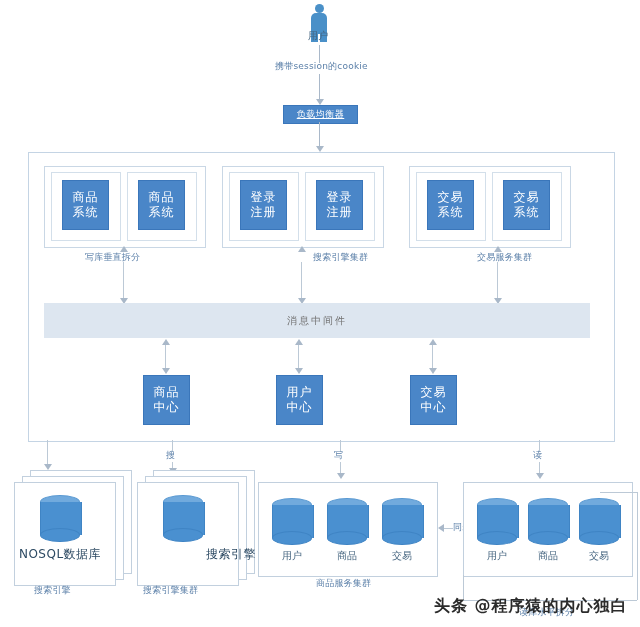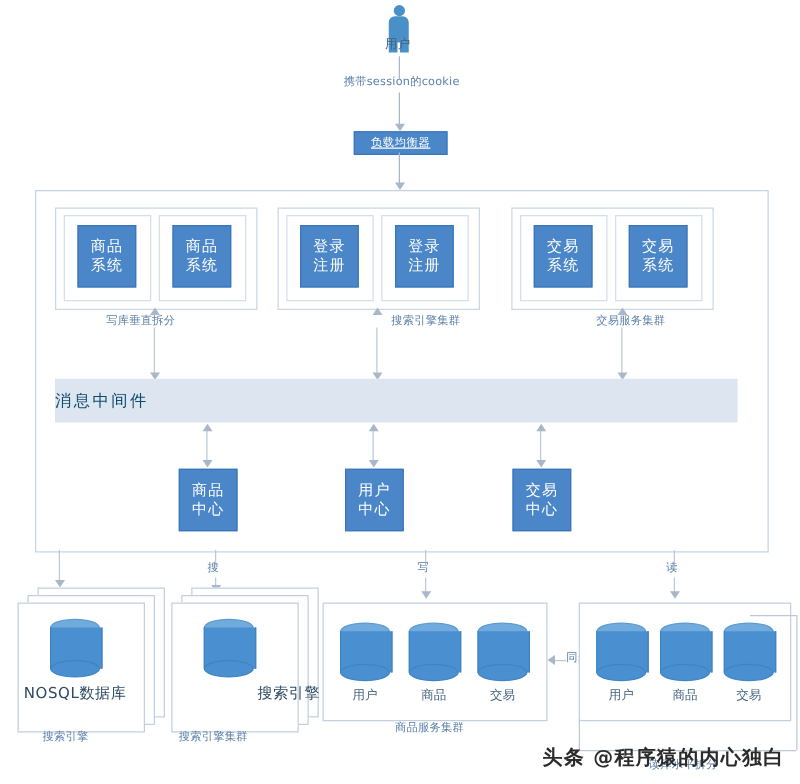--- a/index.html
+++ b/index.html
@@ -119,23 +119,23 @@
   .inner-box{
     position:absolute;
     border:1px solid #d3dfea;
     background:#ffffff;
   }
 
   
   .mw-bar{
     position:absolute;
     background:#dde6f0;
-    display:flex;align-items:center;
-    color:#0c4a6e;
-    font-size:13px;
+    display:flex;align-items:center;justify-content:center;
+    color:#737373;
+    font-size:10px;
     letter-spacing:2px;
   }
 
   
   .stack{position:absolute;}
   .stack .card{
     position:absolute;
     border:1px solid #c2d0de;
     background:#ffffff;
   }

